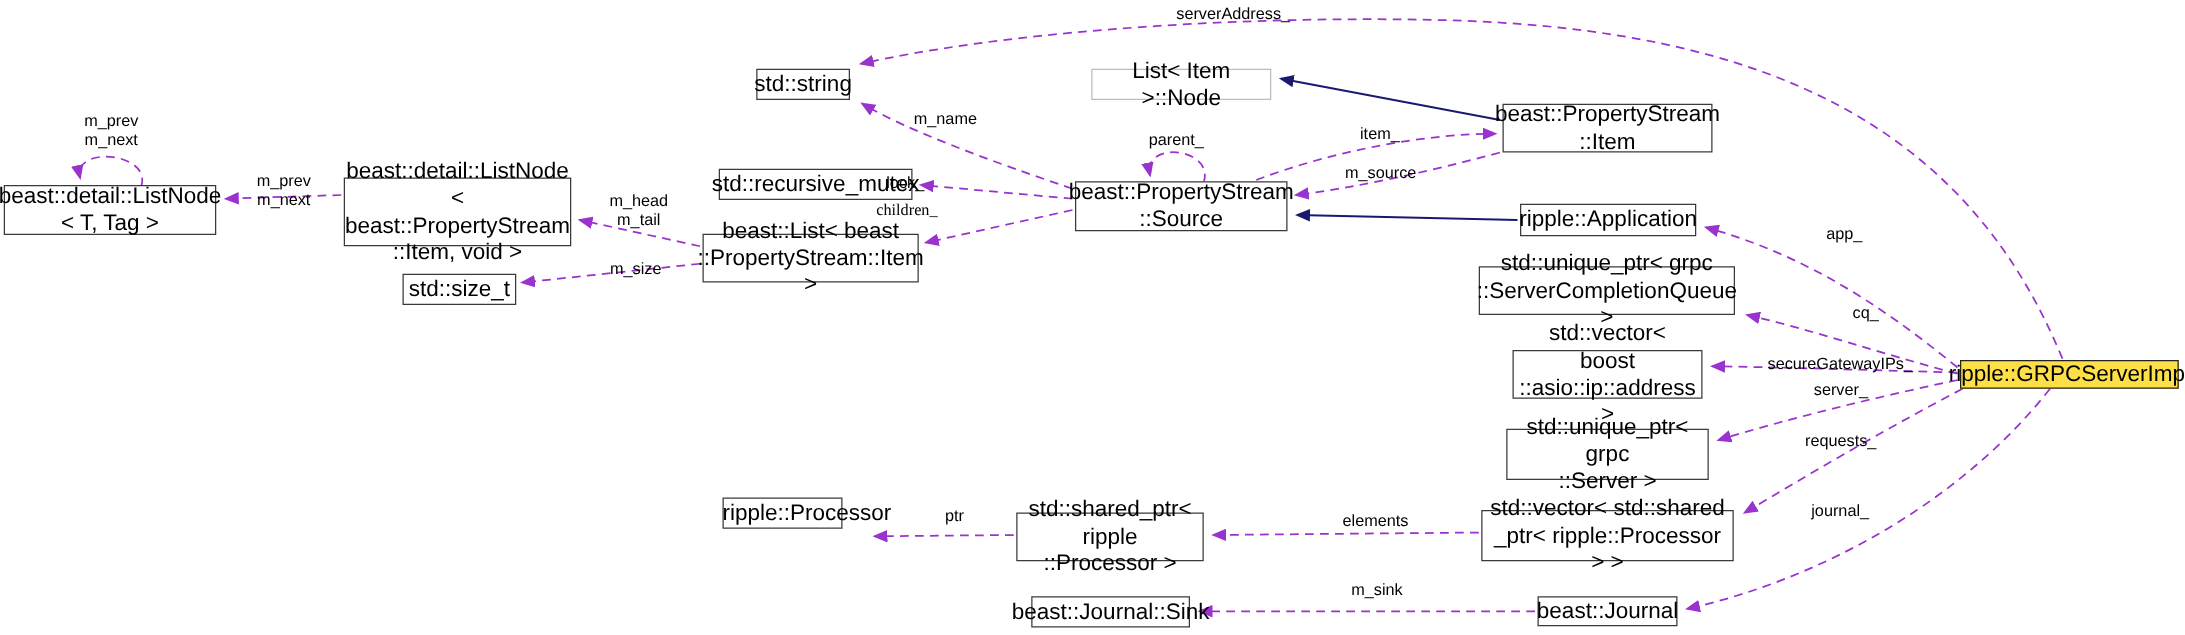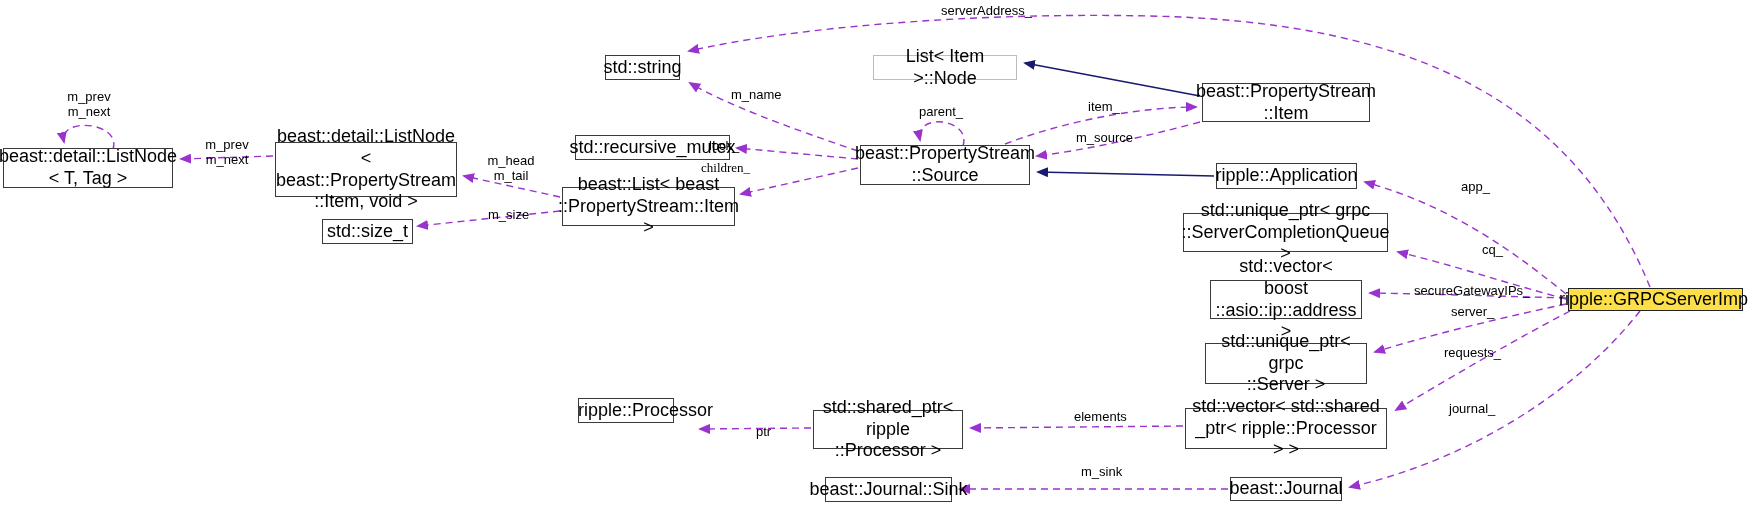--- a/index.html
+++ b/index.html
@@ -174,17 +174,17 @@
   <div class="elabel" style="left:1414px;top:283px;">secureGatewayIPs_</div>
 
   <div class="elabel" style="left:1451px;top:304px;">server_</div>
 
   <div class="elabel" style="left:1444px;top:345px;">requests_</div>
 
   <div class="elabel" style="left:1449px;top:401px;">journal_</div>
 
   <div class="elabel" style="left:1074px;top:409px;">elements</div>
 
-  <div class="elabel" style="left:756px;top:424px;">ptr</div>
+  <div class="elabel" style="left:756px;top:405px;">ptr</div>
 
   <div class="elabel" style="left:1081px;top:464px;">m_sink</div>
 
 </div>
 
 </body></html>

